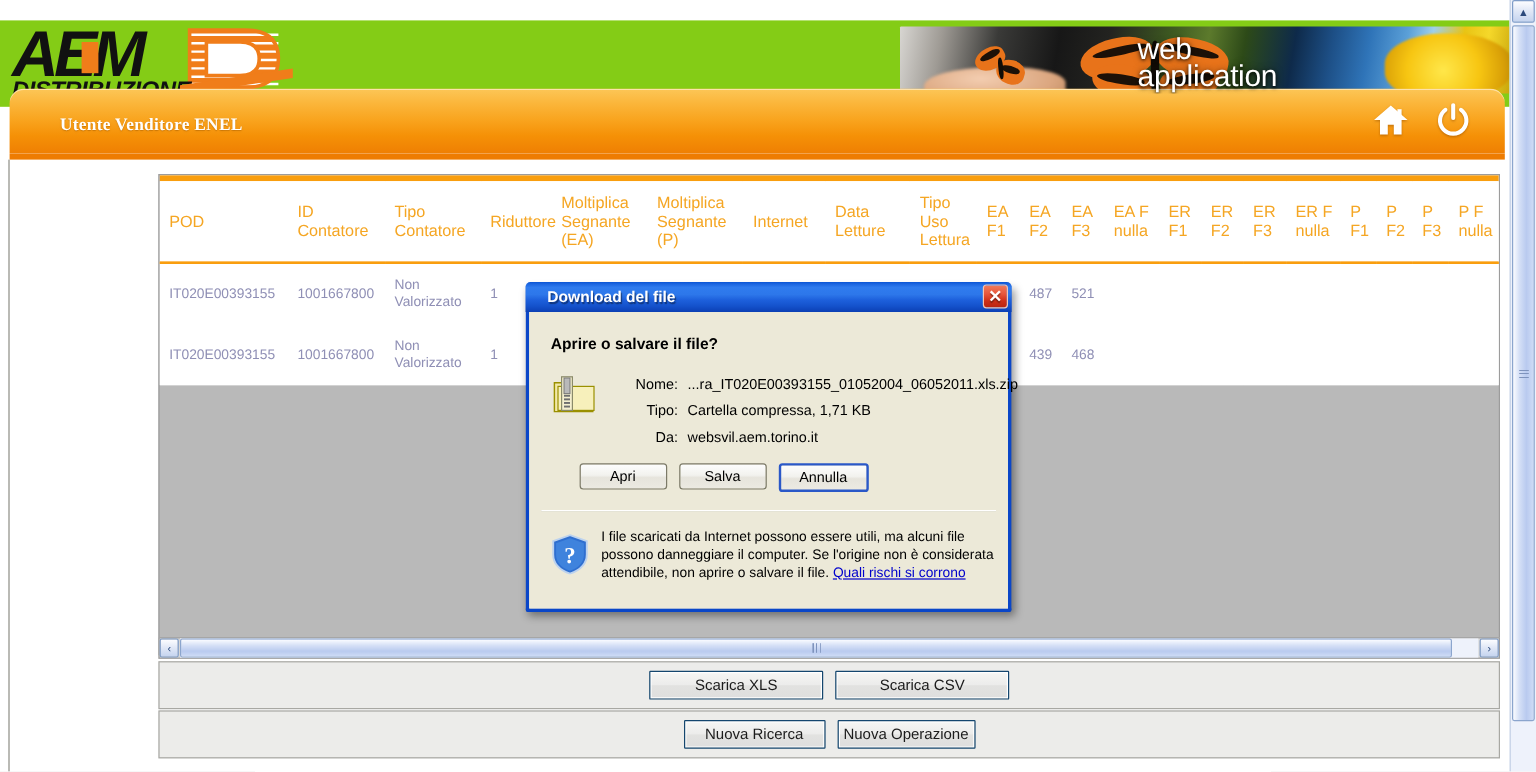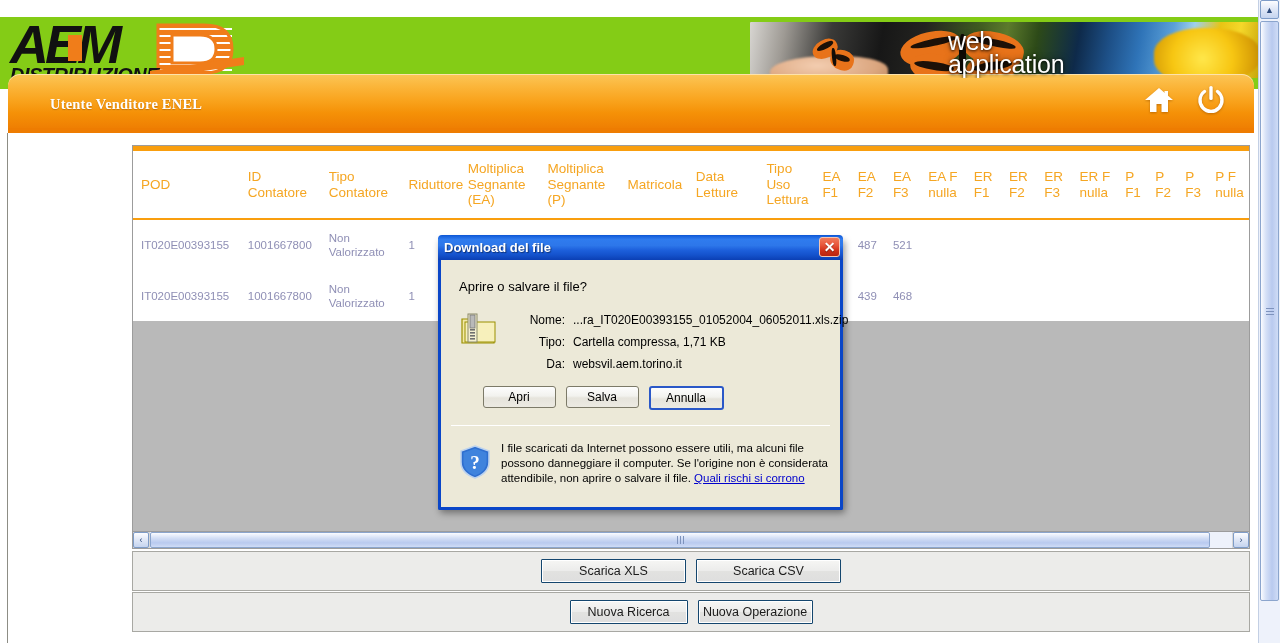--- a/index.html
+++ b/index.html
@@ -285,37 +285,38 @@
     border-radius: 4px 4px 0 0;
     display: flex; align-items: center;
     padding-left: 6px;
   }
   .dlg-title-text {
     color: #ffffff;
     font-size: 13px;
     font-weight: bold;
     font-family: "Liberation Sans", sans-serif;
     text-shadow: 1px 1px 1px rgba(0,0,0,.45);
+    margin-left: 12px;
   }
   .dlg-close {
     position: absolute; right: 3px; top: 2px;
     width: 21px; height: 20px;
     background: linear-gradient(180deg,#f07a5a 0%, #e8553a 40%, #d03018 70%, #b92410 100%);
     border: 1px solid #f4c5b3;
     border-radius: 3px;
     color: #ffffff;
     font-size: 14px; font-weight: bold;
     display: flex; align-items: center; justify-content: center;
     line-height: 1;
     text-shadow: 0 1px 1px rgba(0,0,0,.4);
     cursor: pointer;
   }
   .dlg-q {
     position: absolute; left: 18px; top: 41px;
-    font-size: 13px; font-weight: normal; color: #000000;
+    font-size: 13px; font-weight: bold; color: #000000;
   }
   .dlg-icon {
     position: absolute; left: 17px; top: 72px;
     width: 40px; height: 40px;
   }
   .dlg-fields {
     position: absolute; left: 72px; top: 74px;
     width: 320px;
     font-size: 12px; color: #000000;
   }
@@ -475,21 +476,21 @@
           <tr class="topline">
             <th colspan="21"></th>
           </tr>
           <tr>
             <th class="hd">POD</th>
             <th class="hd">ID Contatore</th>
             <th class="hd">Tipo Contatore</th>
             <th class="hd">Riduttore</th>
             <th class="hd">Moltiplica Segnante (EA)</th>
             <th class="hd">Moltiplica Segnante (P)</th>
-            <th class="hd">Matricola</th>
+            <th class="hd">Internet</th>
             <th class="hd">Data Letture</th>
             <th class="hd">Tipo Uso Lettura</th>
             <th class="hd">EA F1</th>
             <th class="hd">EA F2</th>
             <th class="hd">EA F3</th>
             <th class="hd">EA F nulla</th>
             <th class="hd">ER F1</th>
             <th class="hd">ER F2</th>
             <th class="hd">ER F3</th>
             <th class="hd">ER F nulla</th>

